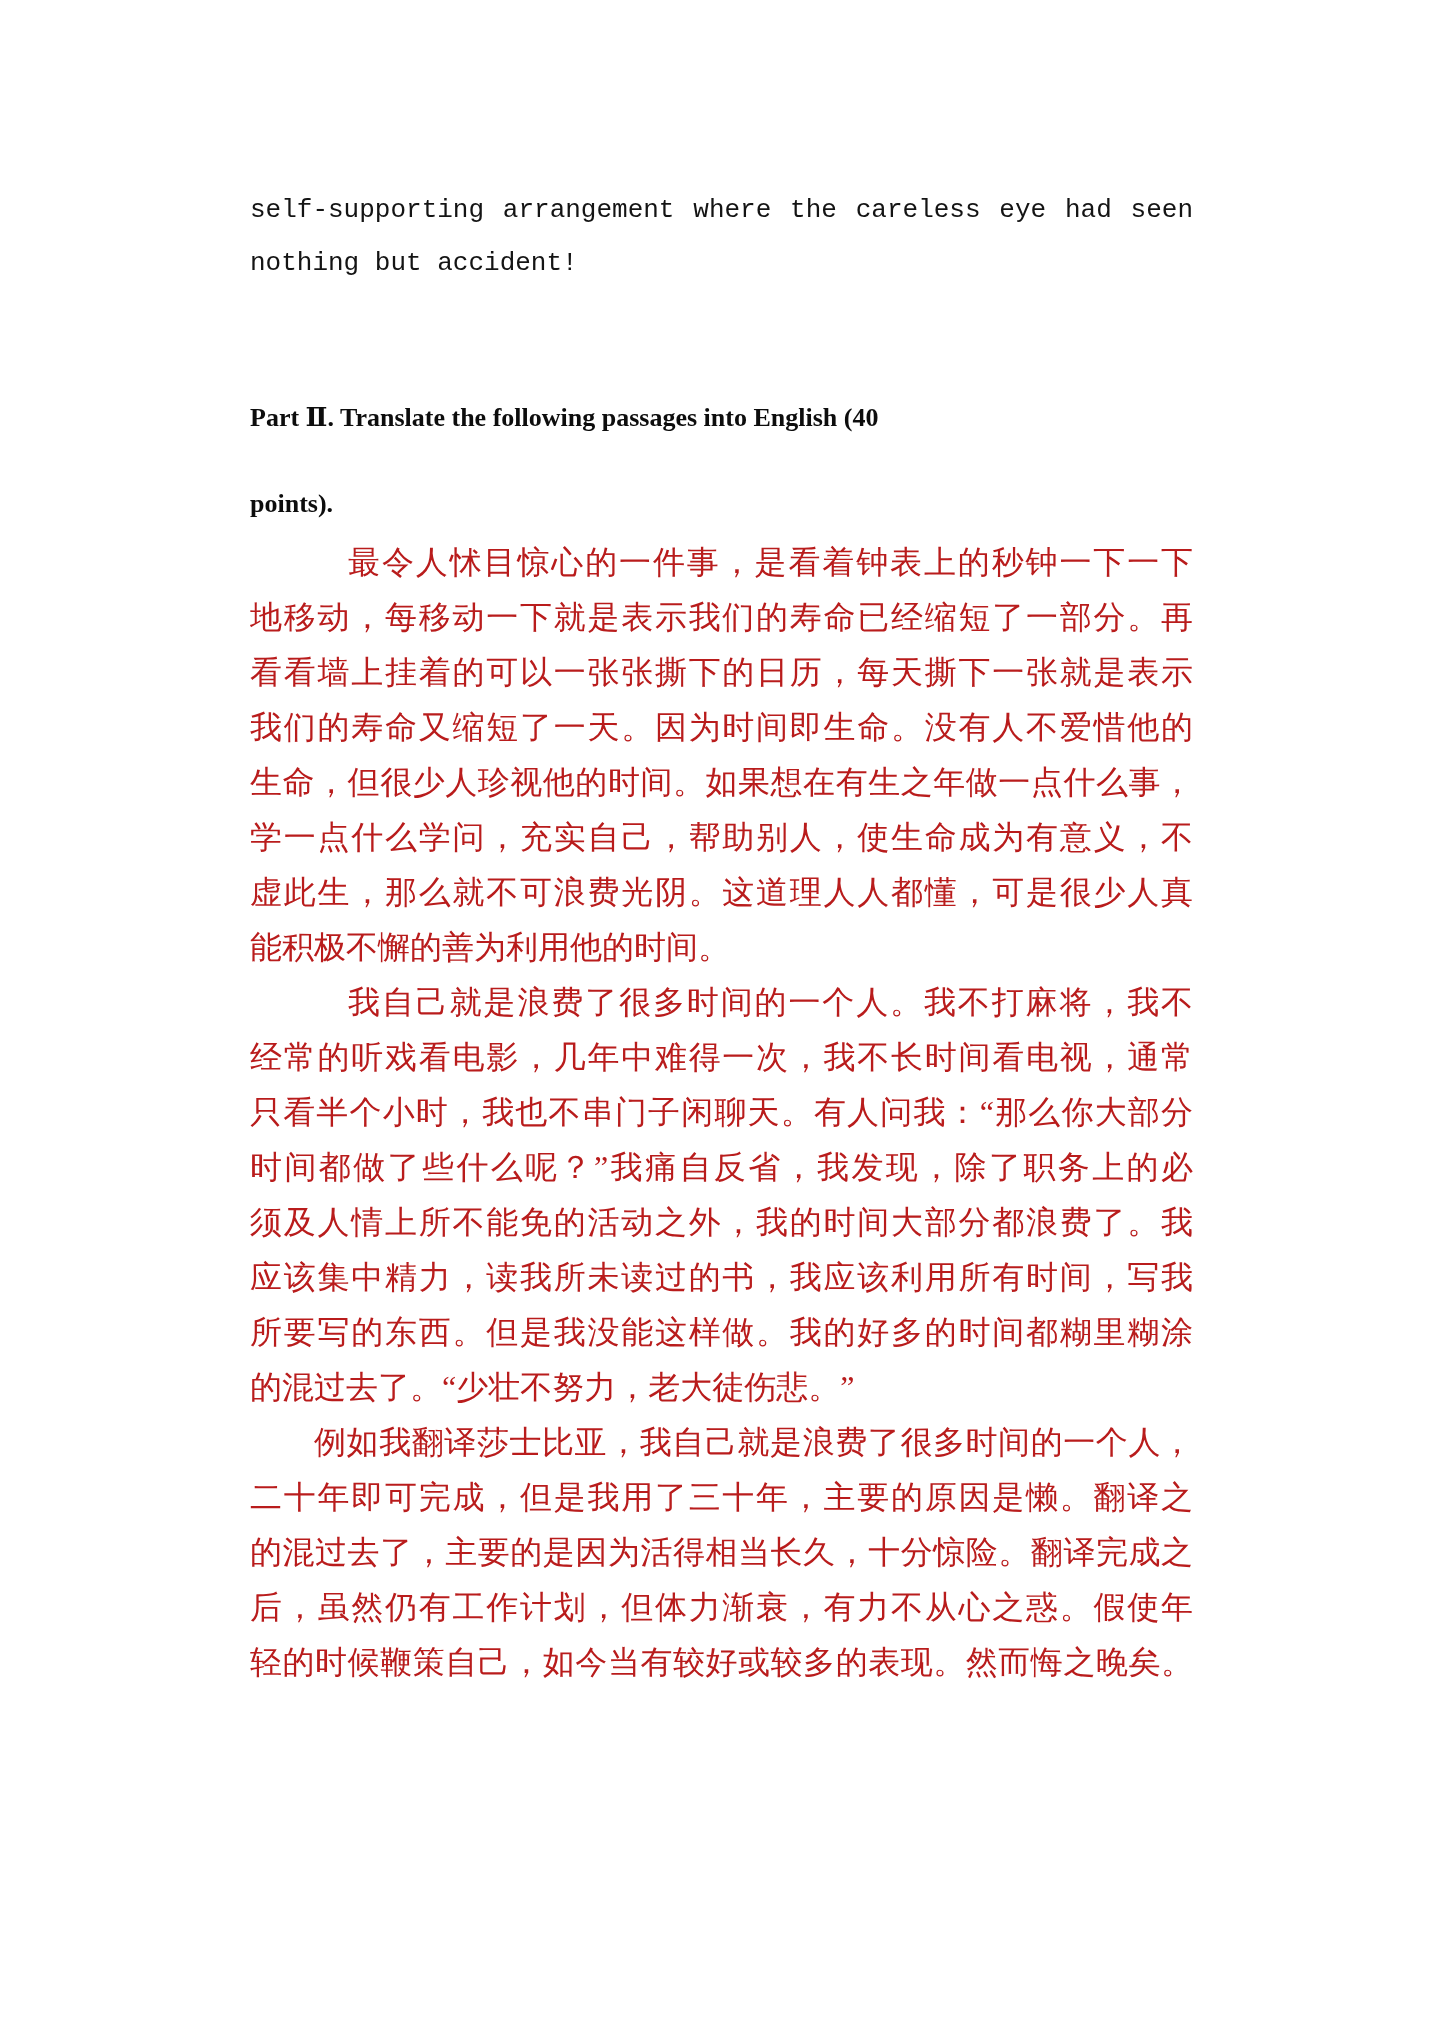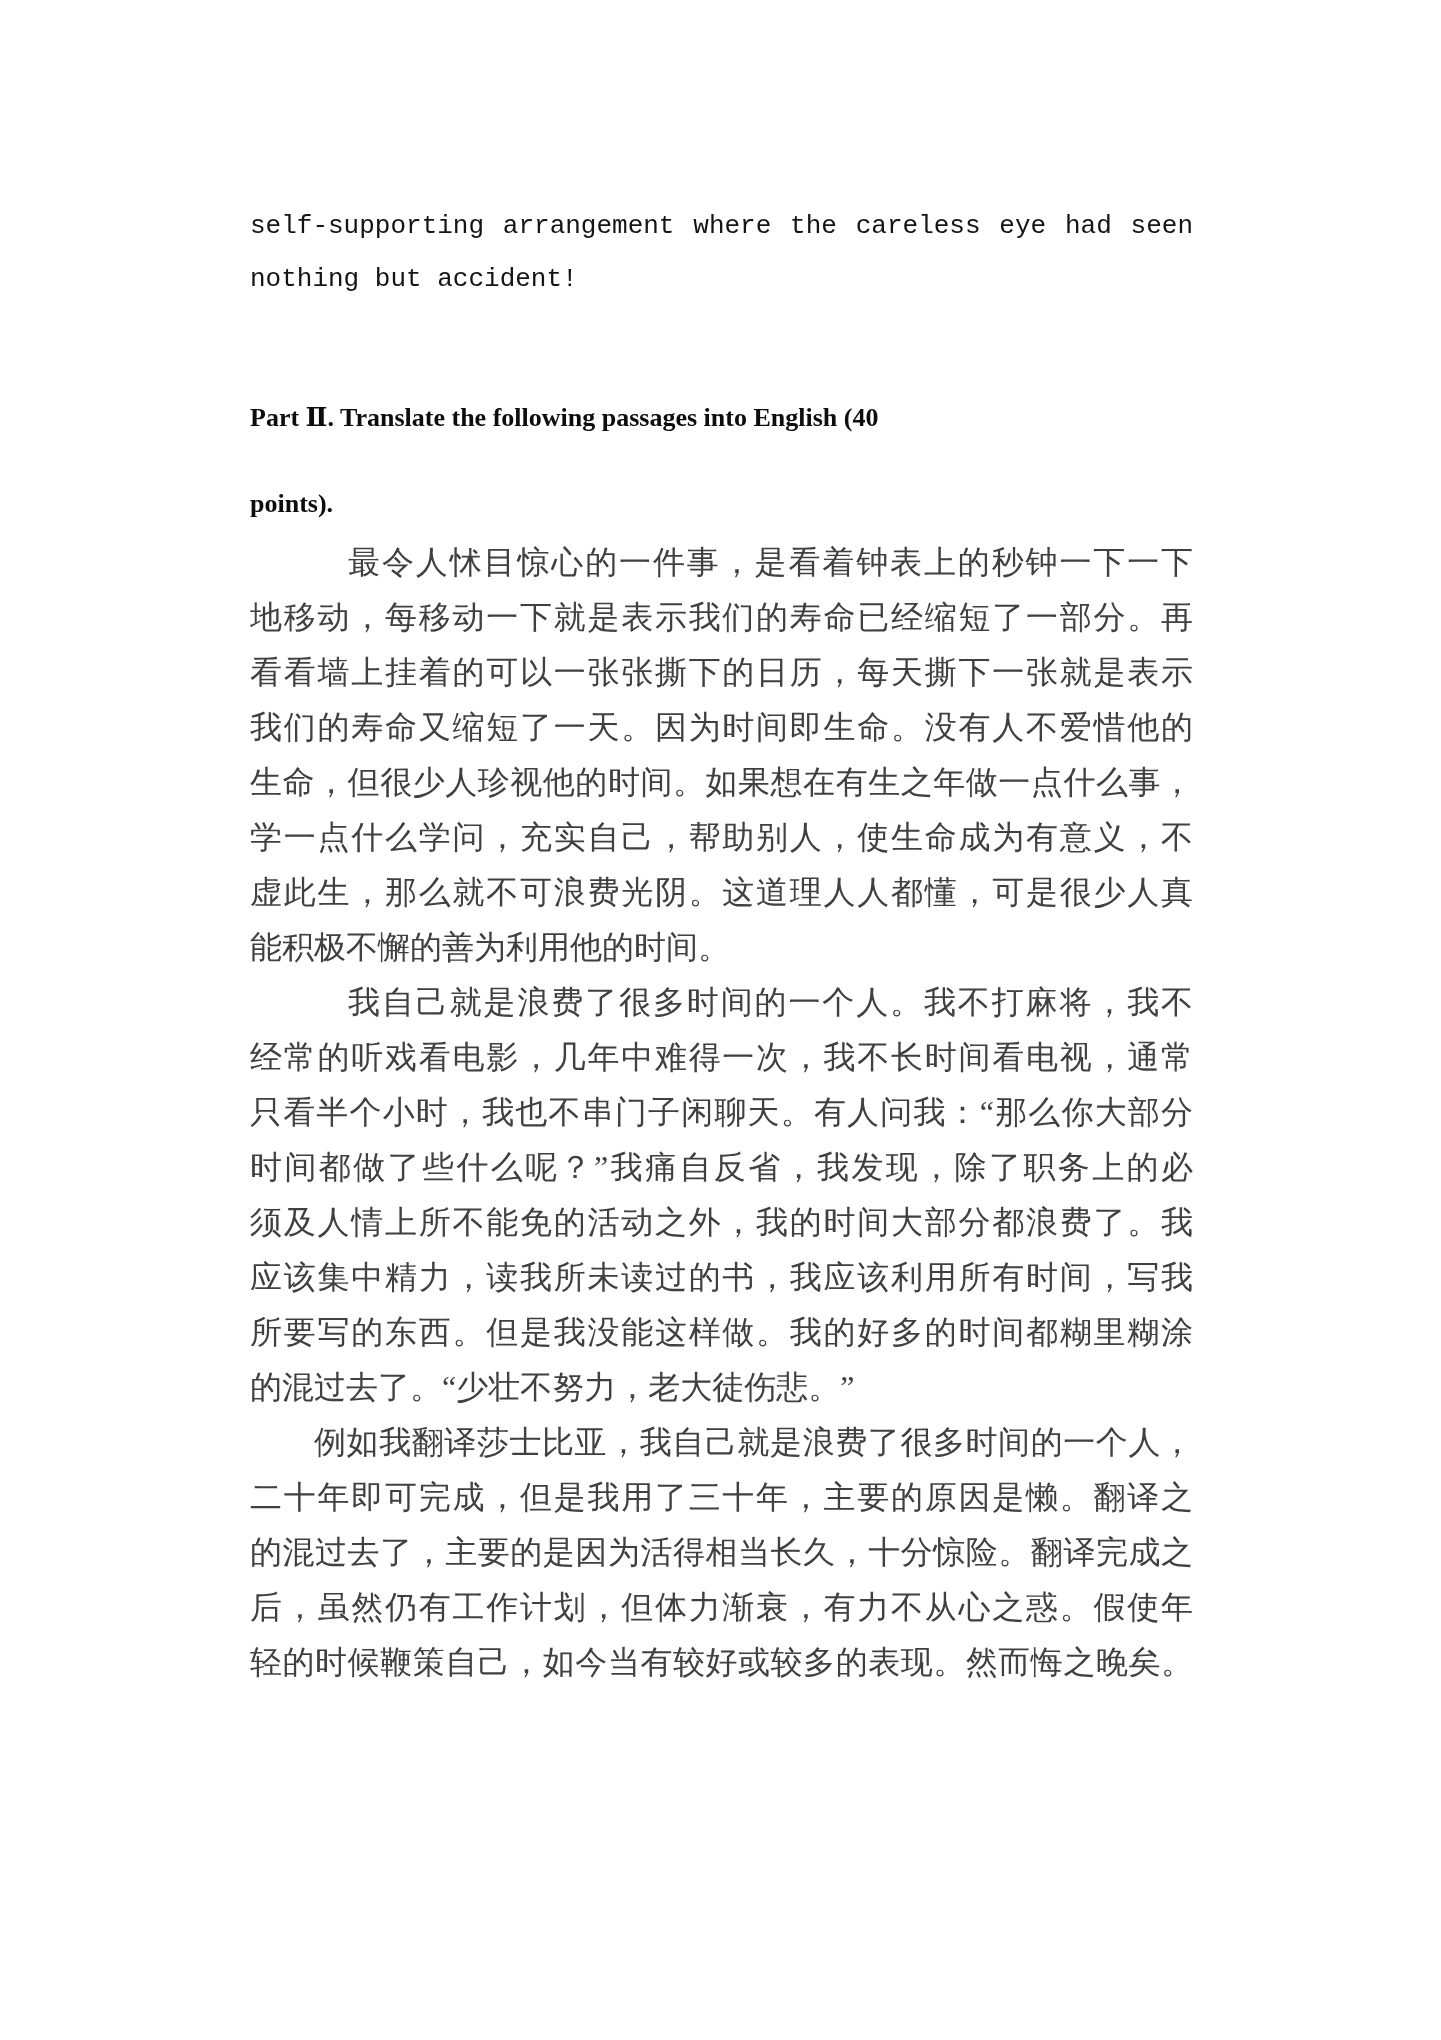--- a/index.html
+++ b/index.html
@@ -12,21 +12,21 @@
     width: 1441px;
     height: 2040px;
     background: #ffffff;
     color: #111111;
     overflow: hidden;
   }
   
   .intro {
     position: absolute;
     left: 250px;
-    top: 200px;
+    top: 184px;
     width: 943px;
     font-family: "Liberation Mono", "DejaVu Sans Mono", monospace;
     font-size: 26px;
     line-height: 53px;
     color: #141414;
   }
   .en-line { white-space: nowrap; }
   .en-line.fill {
     white-space: normal;
     text-align: justify;
@@ -47,21 +47,21 @@
   .heading-line { white-space: nowrap; }
   
   .passage {
     position: absolute;
     left: 250px;
     top: 535px;
     width: 943px;
     font-family: "Liberation Serif", serif;
     font-size: 32px;
     line-height: 55px;
-    color: #404040;
+    color: #b91c1c;
   }
   .cjk-line { white-space: nowrap; }
   .cjk-line.fill {
     white-space: normal;
     text-align: justify;
     text-align-last: justify;
     text-justify: inter-character;
   }
   .cjk-line.indent-lg { padding-left: 98px; }
   .cjk-line.indent-sm { padding-left: 64px; }

